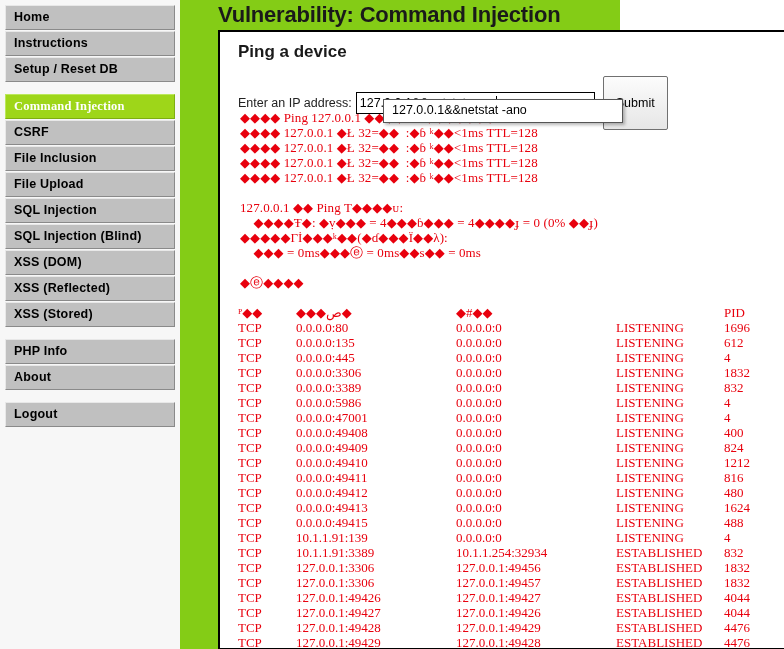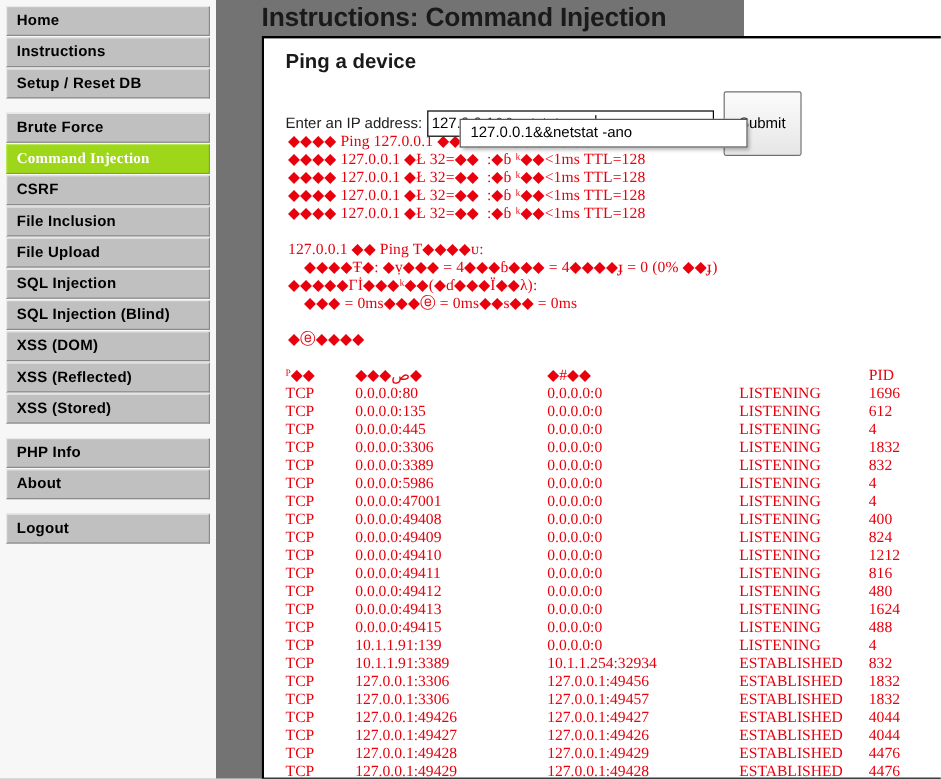--- a/index.html
+++ b/index.html
@@ -13,21 +13,21 @@
     background: #ffffff;
     font-family: "Liberation Sans", sans-serif;
     font-size: 13px;
     color: #000000;
   }
 
   #page {
     position: relative;
     width: 620px;
     height: 649px;
-    background: #737373;
+    background: #84cc16;
   }
 
   
   #sidebar {
     position: absolute;
     left: 0;
     top: 0;
     width: 180px;
     height: 649px;
     background: #f7f7f7;
@@ -216,21 +216,20 @@
 
 <div id="page">
 
   <div id="sidebar">
       <div class="nav-group">
         <div class="nav-item">Home</div>
         <div class="nav-item">Instructions</div>
         <div class="nav-item">Setup / Reset DB</div>
       </div>
       <div class="nav-group">
-        <div class="nav-item">Brute Force</div>
         <div class="nav-item active">Command Injection</div>
         <div class="nav-item">CSRF</div>
         <div class="nav-item">File Inclusion</div>
         <div class="nav-item">File Upload</div>
         <div class="nav-item">SQL Injection</div>
         <div class="nav-item">SQL Injection (Blind)</div>
         <div class="nav-item">XSS (DOM)</div>
         <div class="nav-item">XSS (Reflected)</div>
         <div class="nav-item">XSS (Stored)</div>
       </div>
@@ -238,21 +237,21 @@
         <div class="nav-item">PHP Info</div>
         <div class="nav-item">About</div>
       </div>
       <div class="nav-group">
         <div class="nav-item">Logout</div>
       </div>
     </div>
 
   <div id="main">
 
-    <h1 id="page-title">Instructions: Command Injection</h1>
+    <h1 id="page-title">Vulnerability: Command Injection</h1>
 
     <div id="vuln-box">
 
       <h2 id="section-heading">Ping a device</h2>
 
       <div id="ping-form">
         <span id="ip-label">Enter an IP address:</span><span id="ip-input" placeholder=""><span id="ip-value">127.0.0.1&amp;&amp;netstat -ano</span><span id="ip-caret"></span></span><span id="submit-button">Submit</span>
 
         <div id="autocomplete">
             <div class="ac-item">127.0.0.1&amp;&amp;netstat -ano</div>

